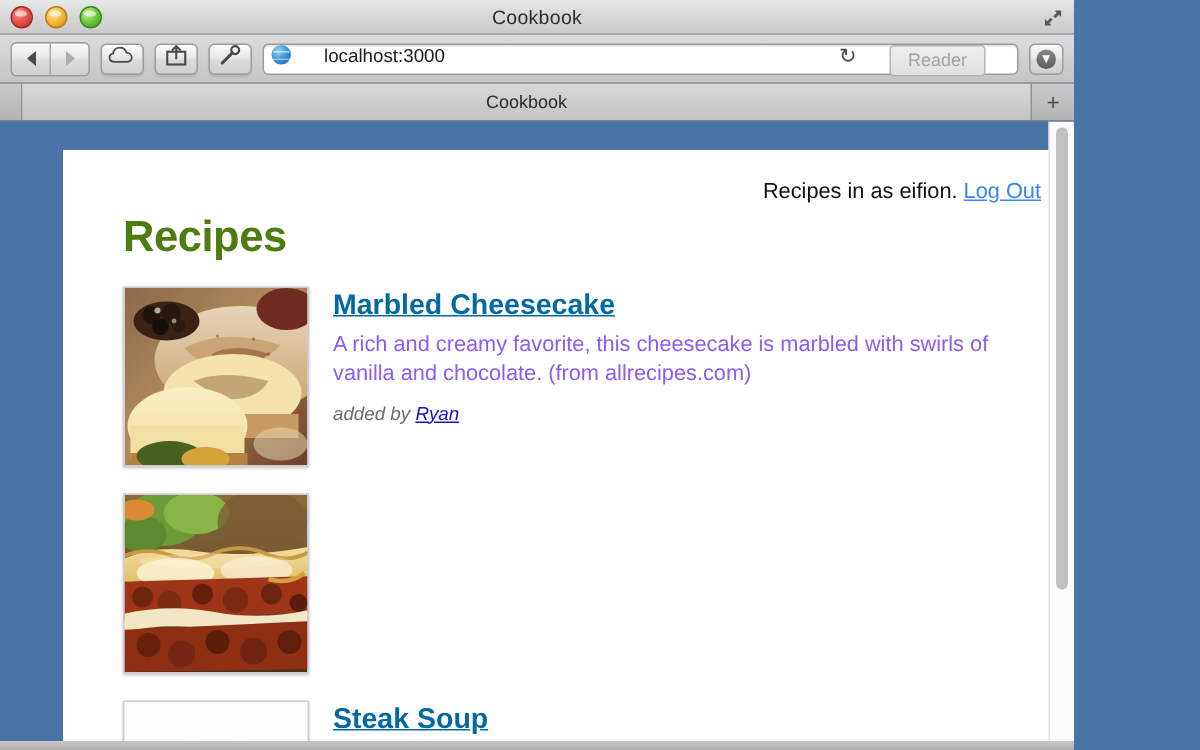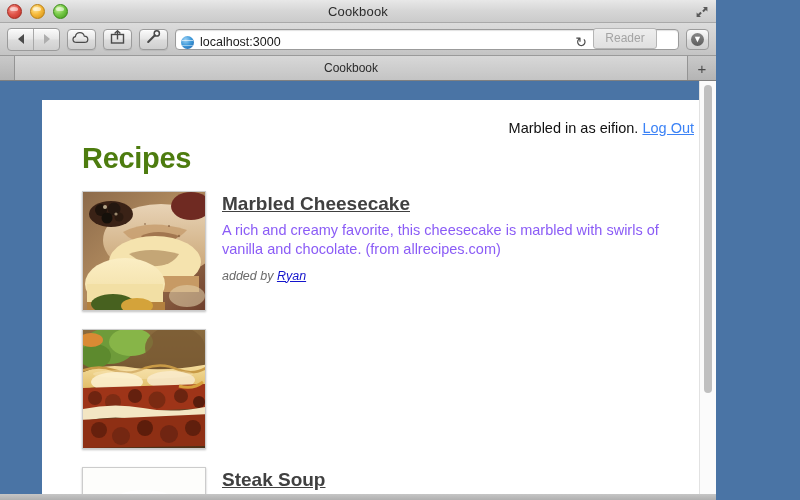--- a/index.html
+++ b/index.html
@@ -136,24 +136,25 @@
   }
   .tb-btn.square { width: 29px; }
 
   .urlbar {
     flex: 1;
     height: 21px;
     border: 1px solid #9b9b9b;
     border-radius: 4px;
     background: #ffffff;
     display: flex;
-    align-items: flex-end;
+    align-items: flex-start;
     padding: 0 5px;
     box-sizing: border-box;
     box-shadow: 0 1px 1px rgba(0,0,0,0.12) inset;
+    gap: 16px;
   }
   .url-globe {
     width: 13px; height: 13px;
     border-radius: 50%;
     margin-right: 6px;
     flex: 0 0 auto;
     background: radial-gradient(circle at 35% 30%, #9fd2f5 0%, #3f9ada 45%, #1b5fa8 100%);
     position: relative;
     overflow: hidden;
   }
@@ -299,21 +300,21 @@
   .thumb svg { display: block; width: 100%; height: 100%; }
   .rbody {
     padding-left: 16px;
     padding-top: 2px;
     flex: 1;
     min-width: 0;
   }
   .rtitle {
     font-size: 19px;
     font-weight: bold;
-    color: #404040;
+    color: #0369a1;
     text-decoration: underline;
     margin: 0 0 6px 0;
     display: inline-block;
   }
   .rdesc {
     font-size: 14.5px;
     color: #8b5cf6;
     line-height: 1.33;
     margin: 0 0 9px 0;
     max-width: 480px;
@@ -429,21 +430,21 @@
     <div class="tab-active">Cookbook</div>
     <div class="tab-plus">+</div>
   </div>
 
   <div class="viewport">
 
     <div class="page-content">
       <div class="inner">
 
         <div class="login-line">
-          <span>Marbled in as eifion.</span>
+          <span>Recipes in as eifion.</span>
           <a href="#">Log Out</a>
         </div>
 
         <h1 class="page-title">Recipes</h1>
 
         <div class="recipe">
           <div class="thumb">
             <svg viewBox="0 0 122 118" preserveAspectRatio="none" aria-hidden="true">
               <defs>
                 <linearGradient id="ck-bg" x1="0" y1="0" x2="1" y2="1">

